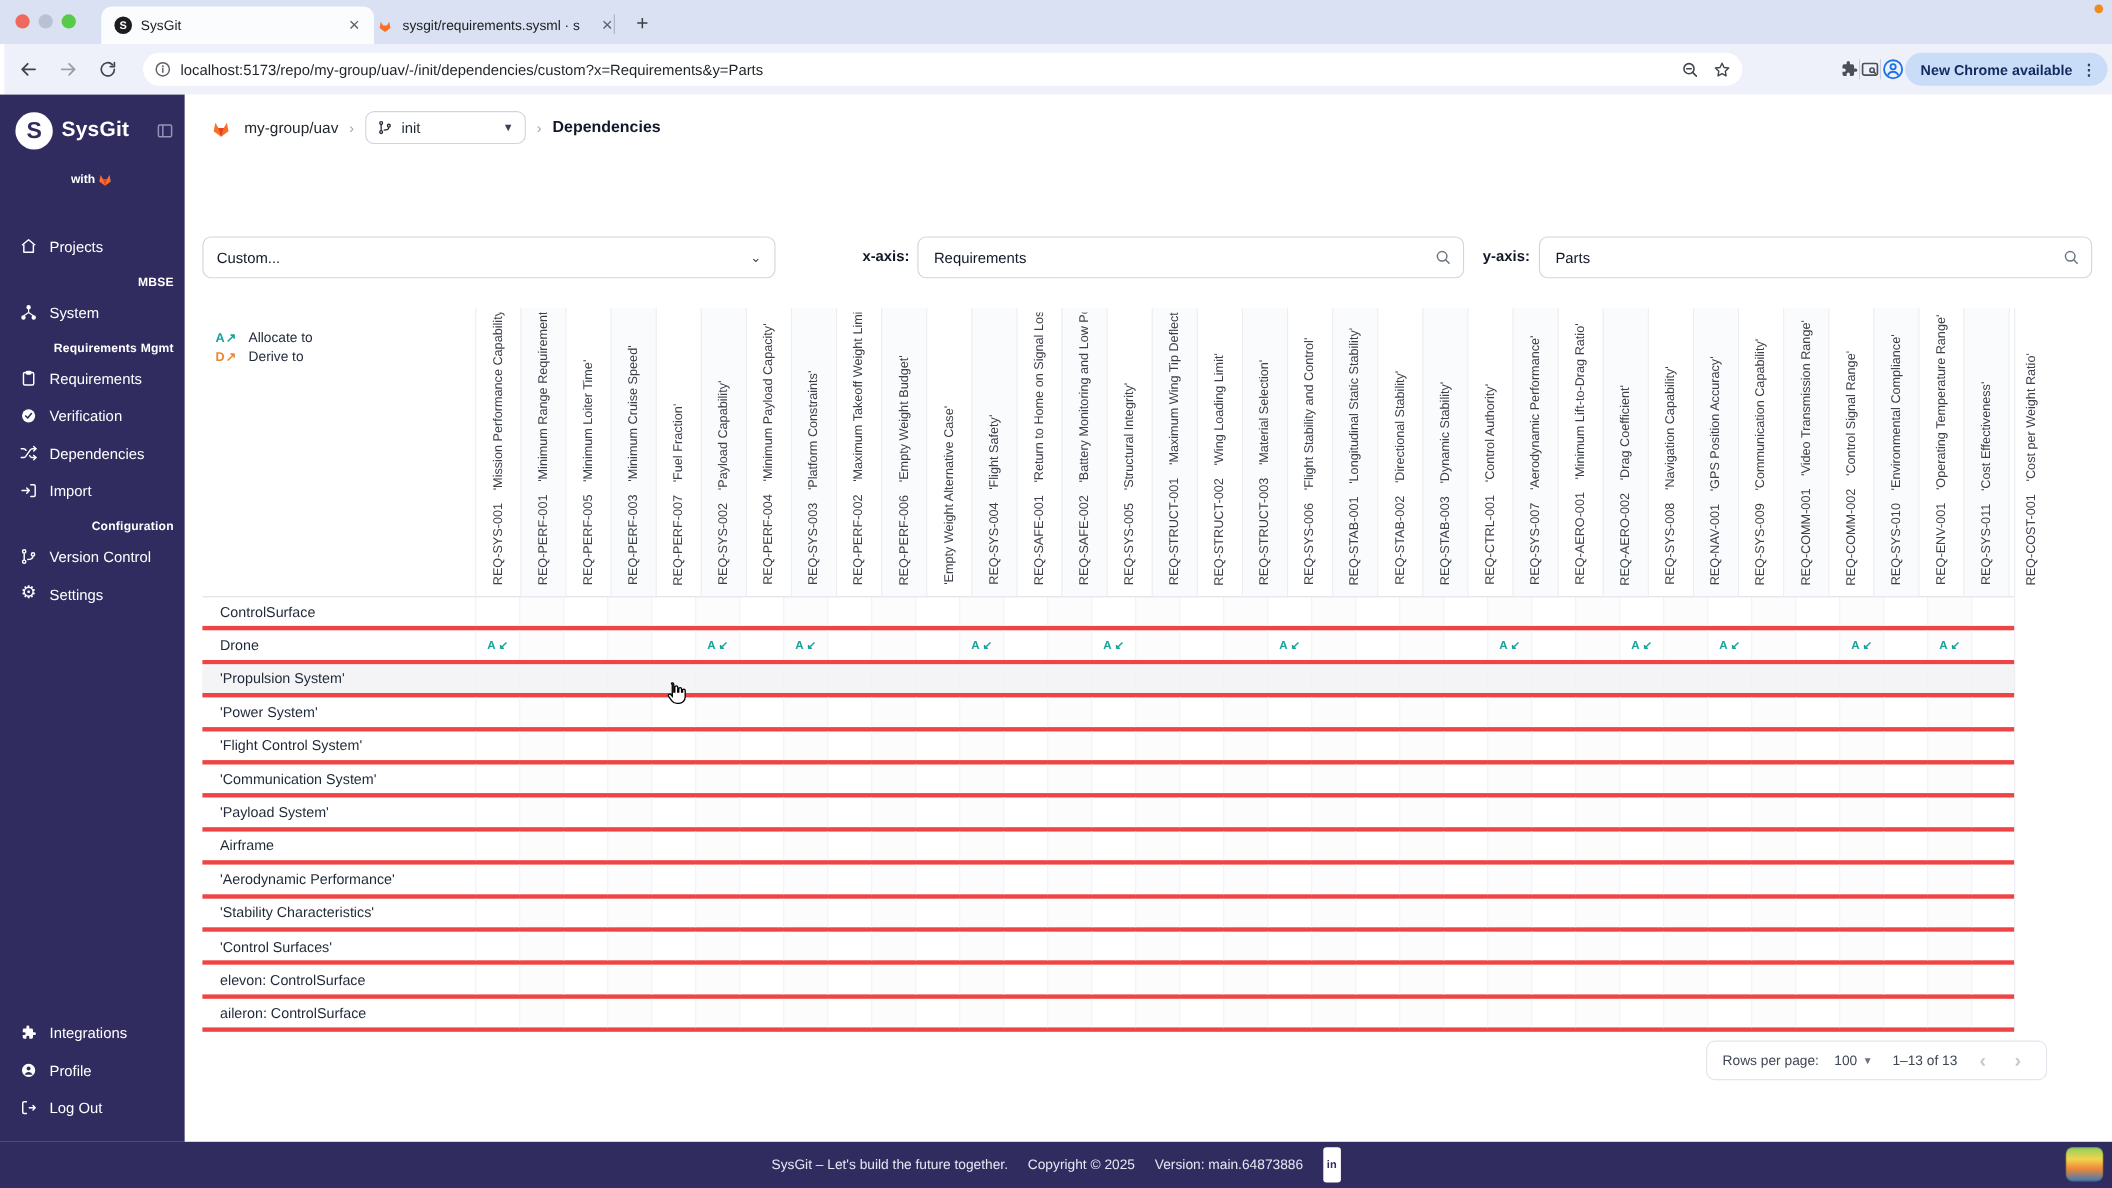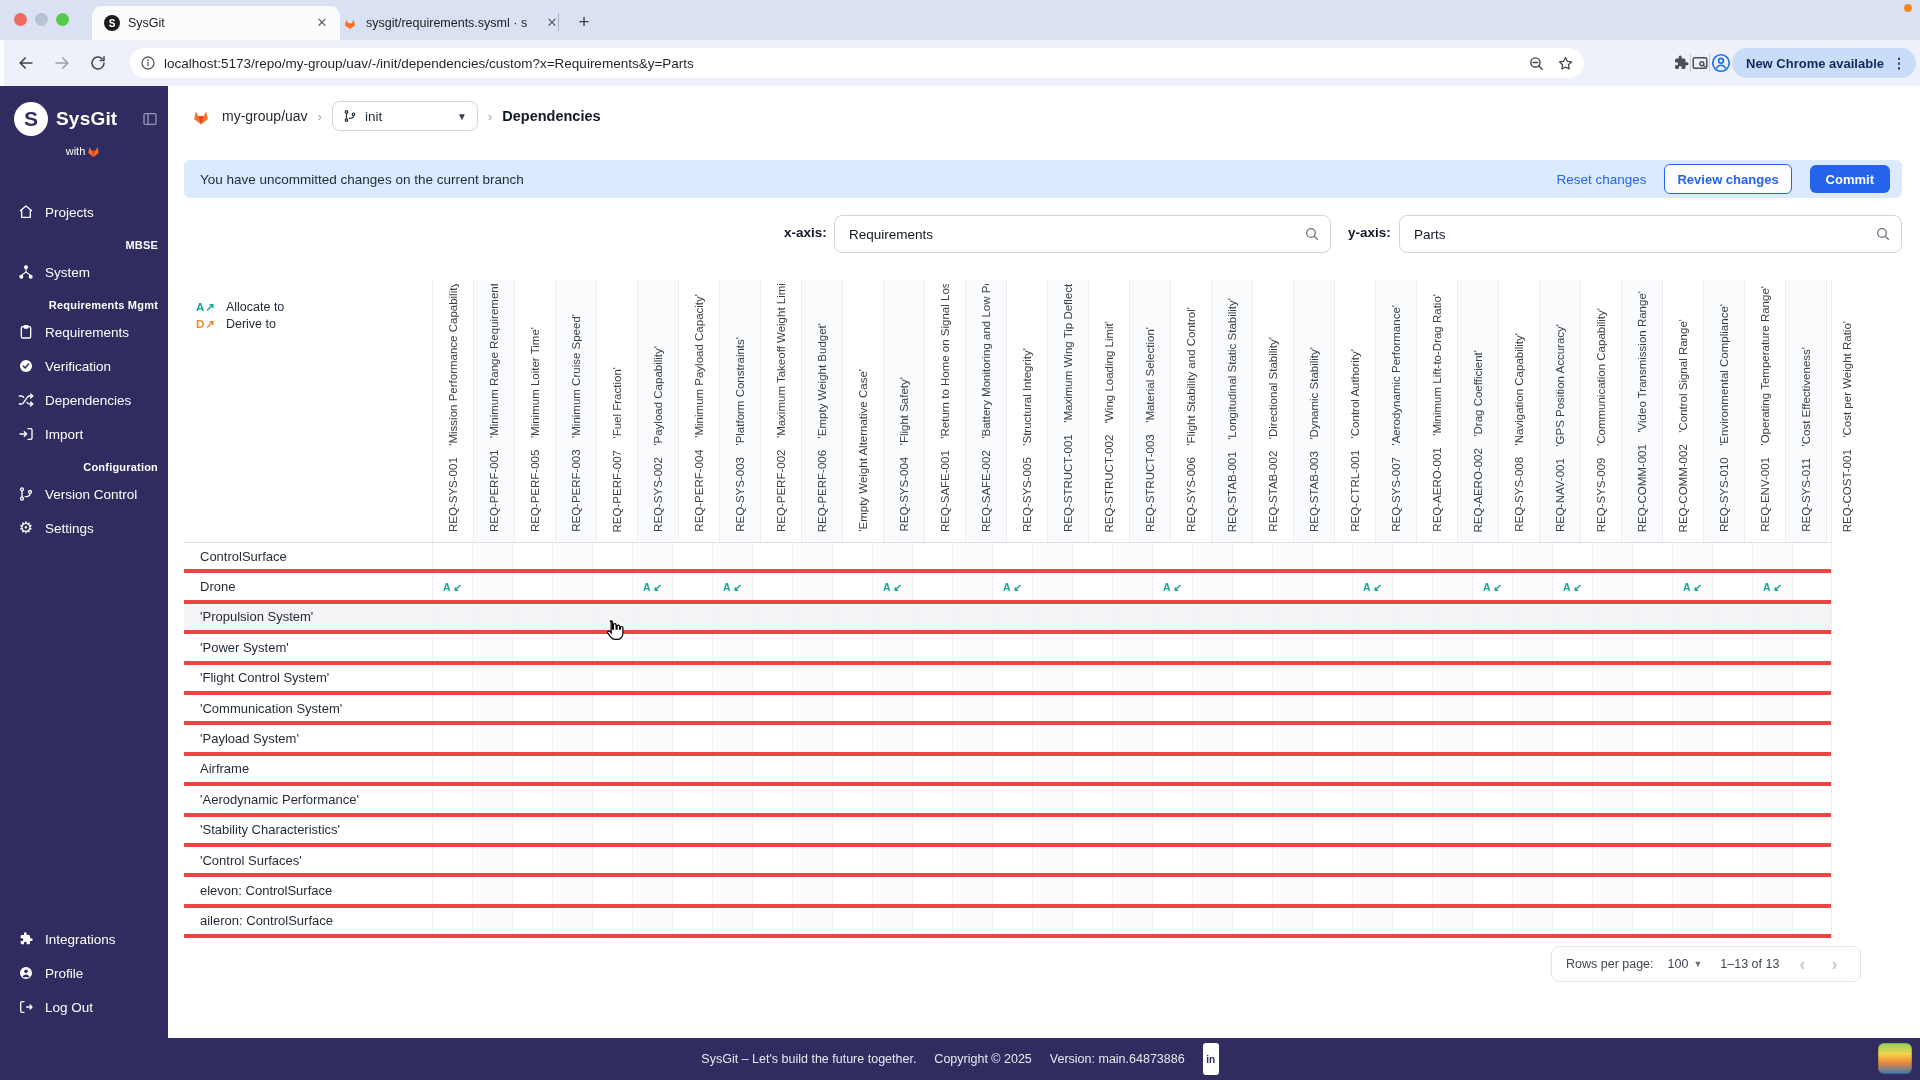--- a/index.html
+++ b/index.html
@@ -31,21 +31,21 @@
   .vsep{width:1px;height:18px;background:#c6cddd;}
   .update-pill{height:30px;background:#c9dcf8;border-radius:15px;display:flex;align-items:center;gap:8px;padding:0 10px 0 14px;font-size:13px;color:#12295c;font-weight:bold;}
   .kebab{color:#30405f;font-size:14px;font-weight:bold;letter-spacing:0;}
 
   
   .sidebar{position:absolute;left:0;top:86px;width:168px;height:952px;background:#312c5f;color:#fff;box-sizing:border-box;}
   .brand-row{display:flex;align-items:center;gap:8px;padding:16px 10px 2px 14px;}
   .brand-logo{width:34px;height:34px;border-radius:50%;background:#fff;color:#312c5f;font-weight:bold;font-size:21px;display:flex;align-items:center;justify-content:center;}
   .brand-name{font-size:19px;font-weight:bold;letter-spacing:.2px;}
   .collapse-icon{margin-left:auto;opacity:.75;}
-  .with-row{display:flex;align-items:center;justify-content:center;gap:0;padding:4px 0 10px 0;font-size:11px;font-weight:normal;}
+  .with-row{display:flex;align-items:center;justify-content:center;gap:0;padding:4px 0 10px 0;font-size:11px;font-weight:bold;margin-top:12px;}
   .nav{margin-top:26px;}
   .nav-item{display:flex;align-items:center;gap:11px;padding:9px 10px 9px 18px;font-size:13.5px;}
   .nav-item svg{flex:0 0 auto;}
   .nav-section{font-size:11px;font-weight:bold;color:#fff;padding:10px 10px 4px 10px;letter-spacing:.2px;text-align:right;}
   .sidebar-bottom{position:absolute;left:0;bottom:14px;width:100%;}
   .gear-glyph{font-size:16px;line-height:16px;width:16px;text-align:center;}
 
   
   .main{position:absolute;left:168px;top:86px;width:1752px;height:952px;background:#fff;}
   .crumbs{position:absolute;left:0;top:0;width:100%;height:60px;display:flex;align-items:center;}
@@ -308,30 +308,26 @@
             <circle cx="18" cy="9" r="2.2"></circle>
             <path d="M6 7.5v9M18 11.5c0 3.5-4 4.5-8 4.5"></path>
           </svg>
         <span>init</span>
         <span class="branch-caret">▼</span>
       </div>
       <span class="crumb-sep">›</span>
       <span class="crumb-page">Dependencies</span>
     </div>
 
-    <div class="banner">
-      <span class="banner-msg">You have uncommitted changes on the current branch</span>
-      <div class="banner-actions">
-        <span class="link-btn">Reset changes</span>
-        <span class="outline-btn">Review changes</span>
-        <span class="solid-btn">Commit</span>
-      </div>
-    </div>
 
     <div class="controls">
+      <div class="preset-select">
+        <span>Custom...</span>
+        <span class="select-caret">⌄</span>
+      </div>
       <span class="axis-label" style="left:616px;">x-axis:</span>
       <div class="axis-input" style="left:666px;width:497px;">
         <input value="Requirements" style="">
         <svg width="16" height="16" viewBox="0 0 24 24" fill="none" stroke="#6b7280" stroke-width="2" stroke-linecap="round">
             <circle cx="10.5" cy="10.5" r="6.5"></circle>
             <path d="m20 20-4.8-4.8"></path>
           </svg>
       </div>
       <span class="axis-label" style="left:1180px;">y-axis:</span>
       <div class="axis-input" style="left:1231px;width:503px;gap:28px;">

